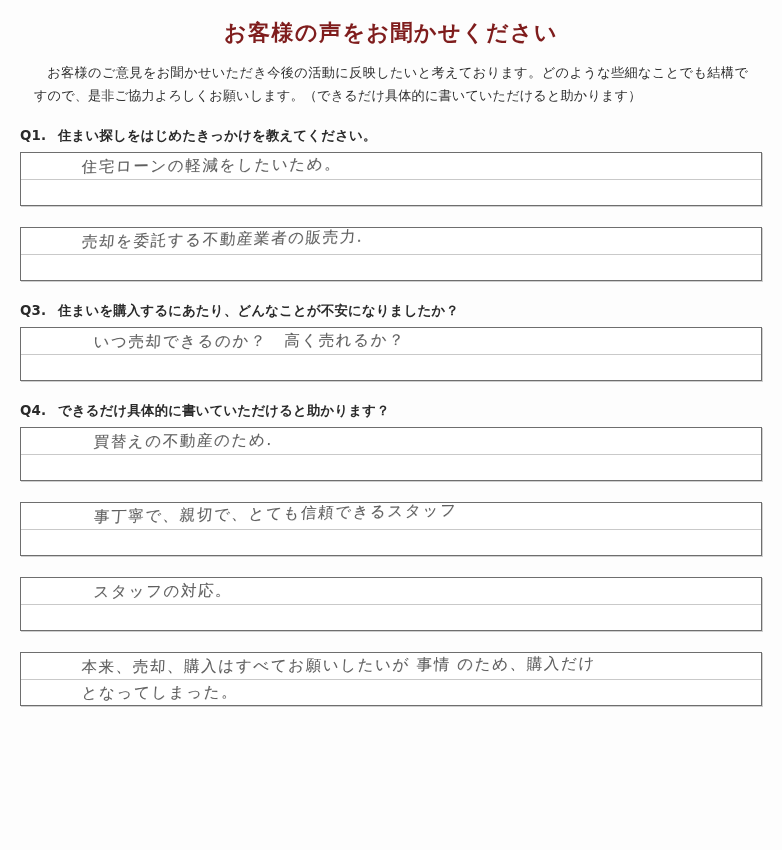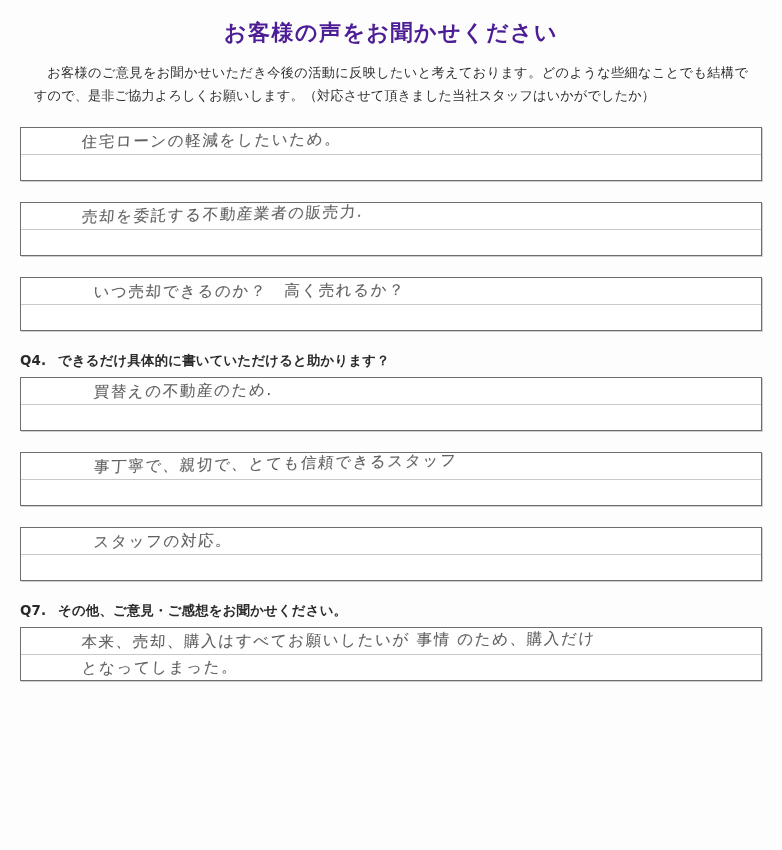--- a/index.html
+++ b/index.html
@@ -27,21 +27,21 @@
   }
 
   
   .form-title {
     margin: 0;
     padding-top: 18px;
     text-align: center;
     font-size: 22px;
     font-weight: bold;
     letter-spacing: 1.5px;
-    color: #4c1d95;
+    color: #7f1d1d;
   }
   .form-intro {
     margin: 14px 34px 0 34px;
     font-size: 13.2px;
     line-height: 1.72;
     color: #2f2f2f;
     text-align: justify;
     text-indent: 1em;
     letter-spacing: 0.1px;
   }
@@ -113,25 +113,28 @@
     left: 60px;
   }
 </style>
 </head>
 <body>
 
 <div class="sheet">
 
   <h1 class="form-title">お客様の声をお聞かせください</h1>
 
-  <p class="form-intro">お客様のご意見をお聞かせいただき今後の活動に反映したいと考えております。どのような些細なことでも結構ですので、是非ご協力よろしくお願いします。（対応させて頂きました当社スタッフはいかがでしたか）</p>
+  <p class="form-intro">お客様のご意見をお聞かせいただき今後の活動に反映したいと考えております。どのような些細なことでも結構ですので、是非ご協力よろしくお願いします。（できるだけ具体的に書いていただけると助かります）</p>
 
   <div class="questions">
 
     <div class="q-block">
+      <div class="q-label">
+        <span class="q-num">Q1.</span><span class="q-text">住まい探しをはじめたきっかけを教えてください。</span>
+      </div>
       <div class="answer-box">
         <div class="answer-line">
           <span class="handwriting indent-md">住宅ローンの軽減をしたいため。</span>
         </div>
         <div class="answer-line">
           <span class="handwriting indent-md"></span>
         </div>
       </div>
     </div>
 
@@ -140,20 +143,23 @@
         <div class="answer-line">
           <span class="handwriting indent-md tilt-b">売却を委託する不動産業者の販売力.</span>
         </div>
         <div class="answer-line">
           <span class="handwriting indent-md"></span>
         </div>
       </div>
     </div>
 
     <div class="q-block">
+      <div class="q-label">
+        <span class="q-num">Q3.</span><span class="q-text">住まいを購入するにあたり、どんなことが不安になりましたか？</span>
+      </div>
       <div class="answer-box">
         <div class="answer-line">
           <span class="handwriting indent-lg tilt-c">いつ売却できるのか？　高く売れるか？</span>
         </div>
         <div class="answer-line">
           <span class="handwriting indent-lg"></span>
         </div>
       </div>
     </div>
 
@@ -187,23 +193,20 @@
         <div class="answer-line">
           <span class="handwriting indent-lg">スタッフの対応。</span>
         </div>
         <div class="answer-line">
           <span class="handwriting indent-lg"></span>
         </div>
       </div>
     </div>
 
     <div class="q-block">
-      <div class="q-label">
-        <span class="q-num">Q7.</span><span class="q-text">その他、ご意見・ご感想をお聞かせください。</span>
-      </div>
       <div class="answer-box two-line">
         <div class="answer-line">
           <span class="handwriting indent-md tilt-c">本来、売却、購入はすべてお願いしたいが 事情 のため、購入だけ</span>
         </div>
         <div class="answer-line">
           <span class="handwriting tilt-c">となってしまった。</span>
         </div>
       </div>
     </div>
 

